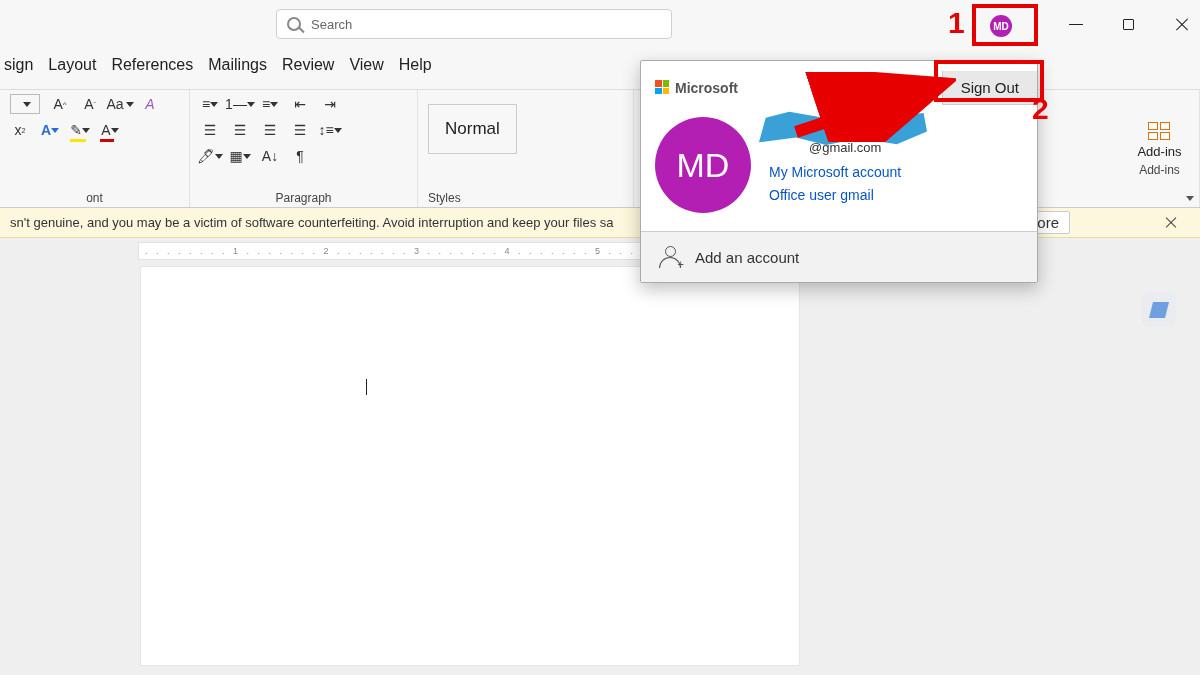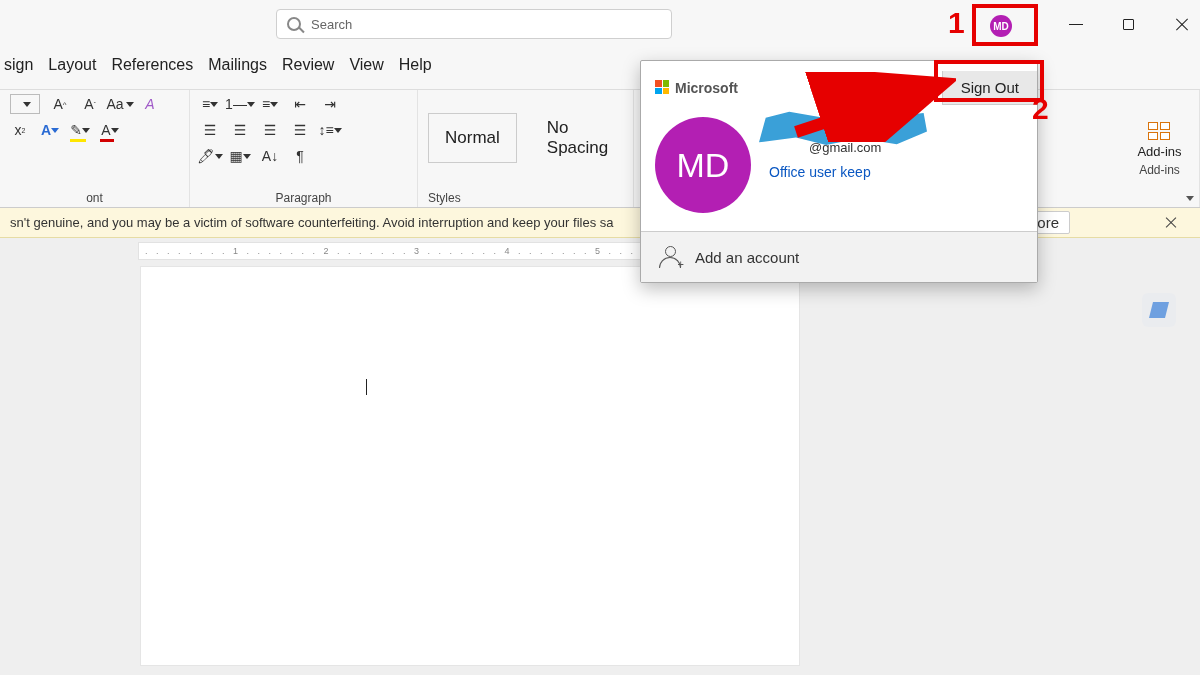--- a/index.html
+++ b/index.html
@@ -140,21 +140,20 @@
         <span class="ico-box">A↓</span>
         <span class="ico-box">¶</span>
       </div>
     </div>
     <div class="label">Paragraph</div>
   </div>
 
   <div class="group" style="width:216px">
     <div class="row-i" style="gap:14px;margin-top:10px">
       <div class="style-tile">Normal</div>
-      <div class="style-tile" style="border:none">No Spacing</div>
     </div>
     <div class="label" style="text-align:left">Styles</div>
   </div>
 
   <div style="flex:1"></div>
 
   <div class="group addins" style="width:80px">
     <div class="grid-ico">
       <span style="left:0;top:0;width:10px;height:8px"></span>
       <span style="left:12px;top:0;width:10px;height:8px"></span>
@@ -196,21 +195,22 @@
     </div>
     <div class="signout">Sign Out</div>
   </div>
   <div class="fly-body">
     <div class="big-avatar">MD</div>
     <div class="acct-text">
       <div class="email-scrib">
         <div class="paint"></div>
         <span class="email-text">@gmail.com</span>
       </div>
-      <div>Office user keep</div>
+      <div>My Microsoft account</div>
+      <div>Office user gmail</div>
     </div>
   </div>
   <div class="fly-foot">
     <span class="person-plus">
         <span class="pl">+</span>
       </span>
     <span>Add an account</span>
   </div>
 </div>
 

